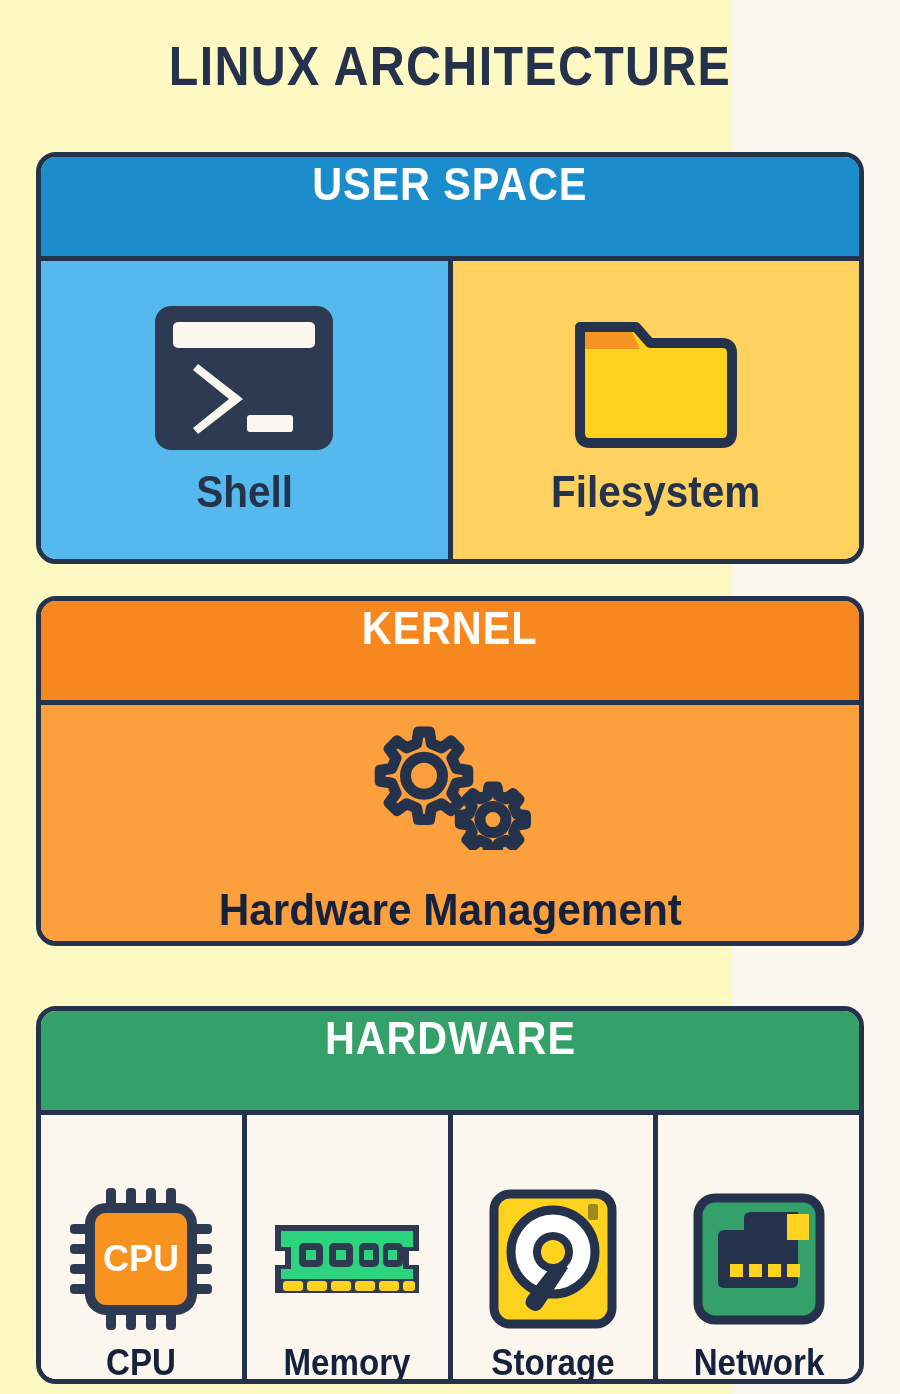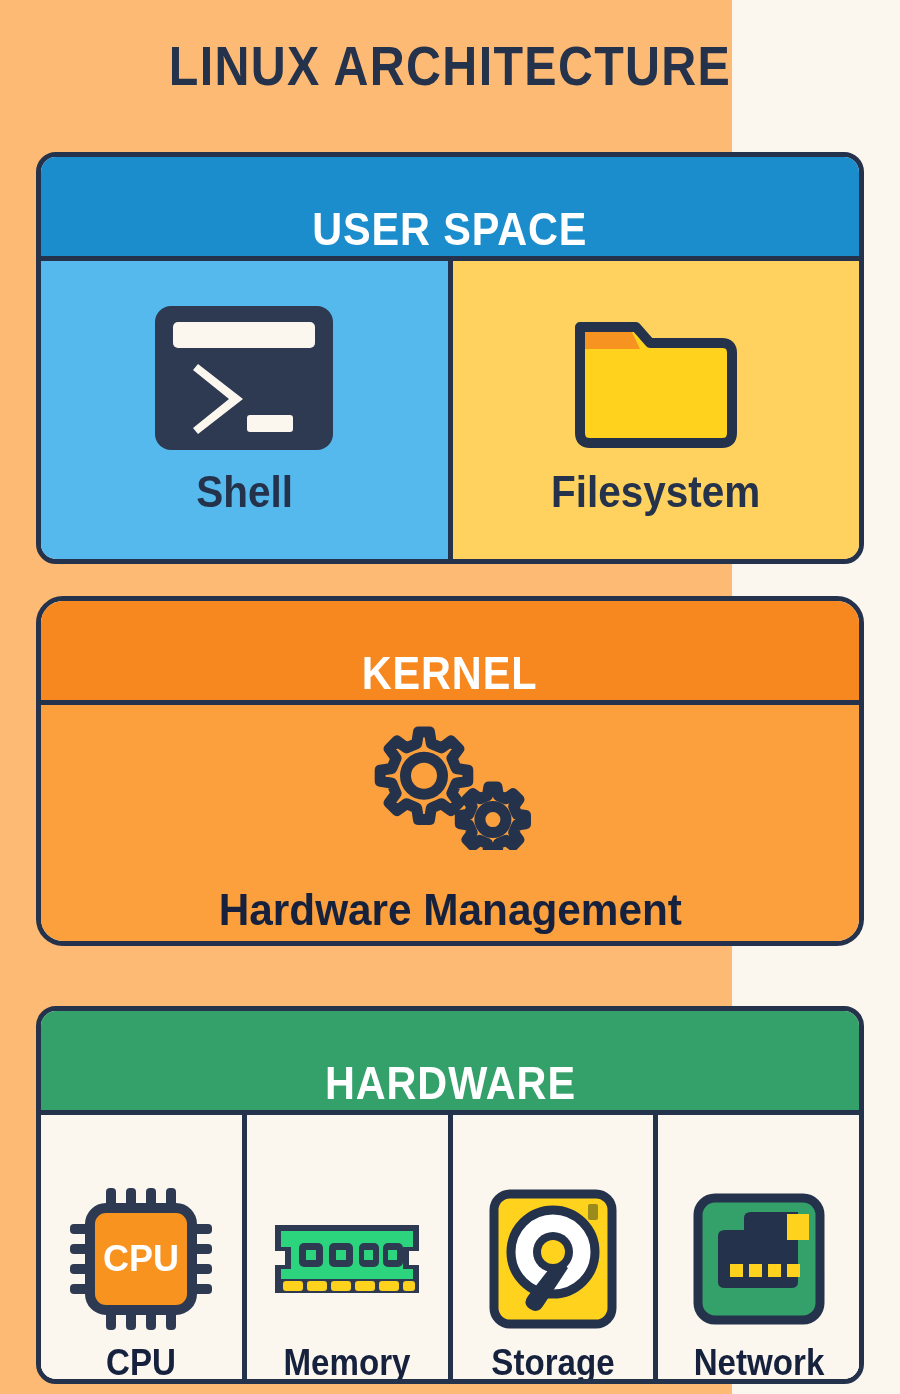--- a/index.html
+++ b/index.html
@@ -10,21 +10,21 @@
     height: 1394px;
     background: #FBF7EE;
     font-family: "Liberation Sans", sans-serif;
     overflow: hidden;
   }
 
   .page {
     position: relative;
     width: 732px;
     height: 1394px;
-    background: #fdba74;
+    background: #fef9c3;
   }
 
   
   .title {
     position: absolute;
     top: 34px;
     left: 0;
     width: 900px;
     text-align: center;
     font-family: "Liberation Sans", sans-serif;
@@ -43,21 +43,21 @@
     width: 828px;
     border: 5px solid #25324B;
     border-radius: 20px;
     overflow: hidden;
     background: #FBF7EE;
   }
 
   .panel-header {
     height: 104px;
     display: flex;
-    align-items: flex-end;
+    align-items: flex-start;
     justify-content: center;
     border-bottom: 5px solid #25324B;
   }
 
   .panel-header .hdr-text {
     color: #FFFFFF;
     font-size: 46px;
     font-weight: bold;
     letter-spacing: 1px;
     transform: scaleX(0.9);
@@ -94,21 +94,21 @@
   .us-label {
     margin-top: 14px;
     font-size: 44px;
     font-weight: bold;
     color: #25324B;
     transform: scaleX(0.92);
     white-space: nowrap;
   }
 
   
-  #kernel-panel { top: 596px; height: 350px; border-radius: 27px; }
+  #kernel-panel { top: 596px; height: 350px; }
   #kernel-panel .panel-header { background: #F7881F; }
   .kernel-body {
     background: #FBA03C;
     height: 241px;
     display: flex;
     flex-direction: column;
     align-items: center;
     justify-content: center;
     padding-top: 6px;
     gap: 24px;

